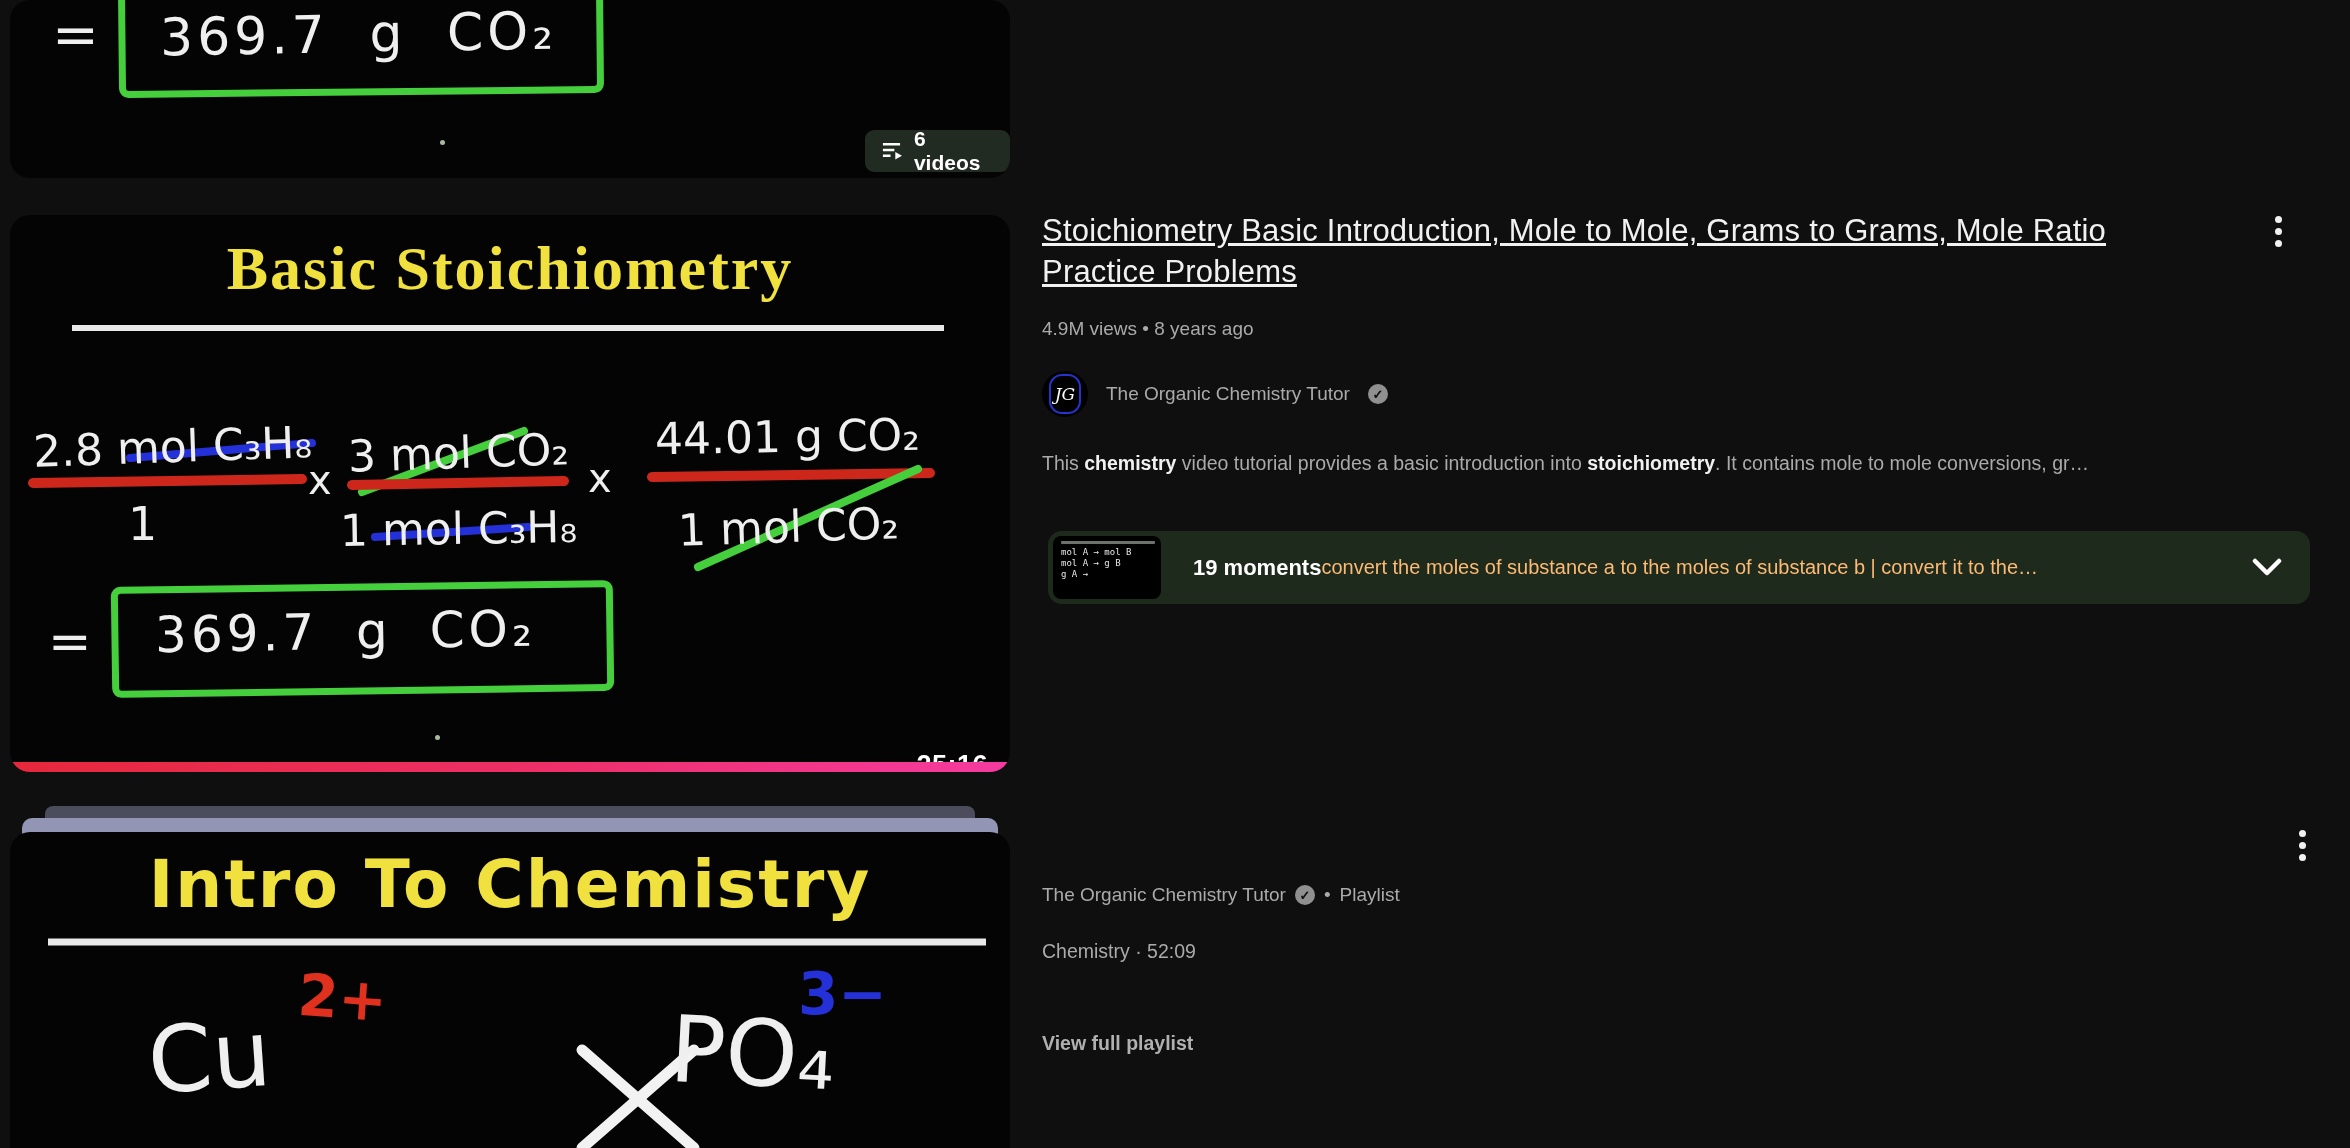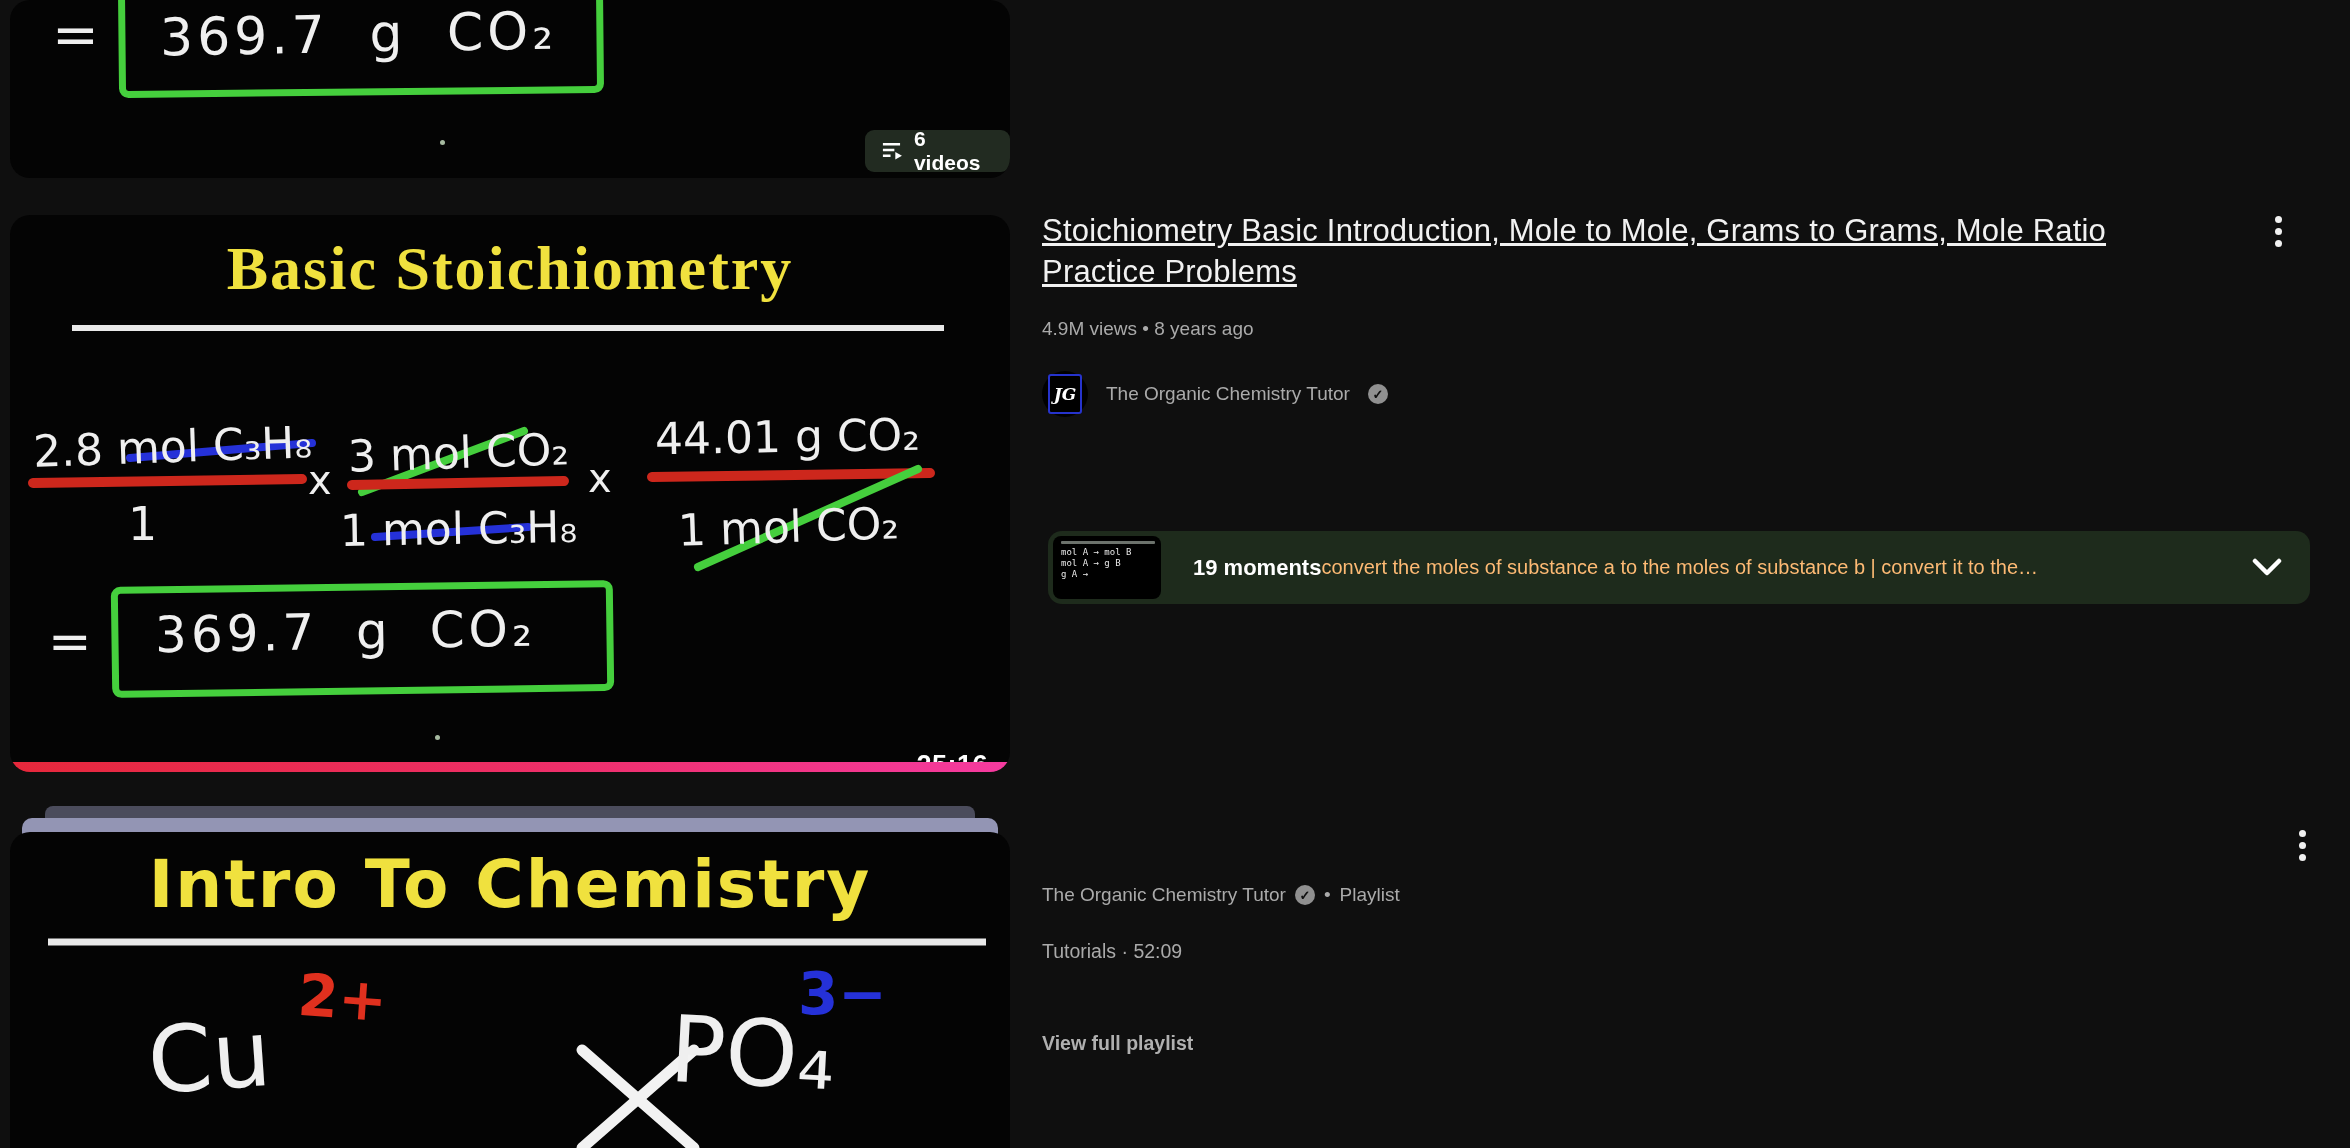--- a/index.html
+++ b/index.html
@@ -22,22 +22,22 @@
   .dot-mark{position:absolute;width:5px;height:5px;border-radius:50%;background:#cfe8c8;opacity:.8;}
   
   .v-title{position:absolute;left:1042px;top:210px;width:1175px;font-size:31px;line-height:41px;
         color:#f1f1f1;font-weight:400;letter-spacing:.2px;cursor:pointer;}
   .meta{position:absolute;left:1042px;color:#aaaaaa;font-size:19px;}
   .kebab{position:absolute;width:40px;height:52px;display:flex;justify-content:center;padding-top:6px;cursor:pointer;background:none;border:none;}
   .kebab i{width:7px;height:7px;border-radius:50%;background:#f1f1f1;display:block;
         box-shadow:0 12px 0 #f1f1f1,0 24px 0 #f1f1f1;}
   .channel-row{position:absolute;left:1042px;top:371px;display:flex;align-items:center;gap:18px;cursor:pointer;}
   .avatar{width:46px;height:46px;border-radius:50%;background:#000;display:flex;align-items:center;justify-content:center;}
-  .avatar b{border:2px solid #2633cc;border-radius:3px;padding:8px 4px;color:#fff;
-        font-family:"DejaVu Serif",serif;font-style:italic;font-size:17px;font-weight:bold;}
+  .avatar b{border:2px solid #2633cc;border-radius:13px;padding:8px 4px;color:#fff;
+        font-family:"DejaVu Serif",serif;font-style:italic;font-size:17px;font-weight:normal;}
   .channel-name{color:#aaaaaa;font-size:19px;}
   .check{display:inline-flex;width:20px;height:20px;border-radius:50%;background:#909090;color:#0f0f0f;
         font-size:13px;align-items:center;justify-content:center;font-weight:bold;vertical-align:-3px;}
   .desc{position:absolute;left:1042px;top:452px;width:1295px;font-size:19.5px;color:#aaaaaa;white-space:nowrap;overflow:hidden;}
   .desc .b{color:#f1f1f1;font-weight:bold;}
   .chip{position:absolute;left:1048px;top:531px;width:1262px;height:73px;background:#1e2b1c;border-radius:14px;
         display:flex;align-items:center;cursor:pointer;}
   .chip-thumb{width:108px;height:63px;margin-left:5px;background:#000;border-radius:8px;overflow:hidden;flex:none;
         padding:4px 0 0 8px;box-sizing:border-box;}
   .chip-thumb .blurline{height:3px;background:#9aa39a;opacity:.7;margin:1px 6px 3px 0;border-radius:1px;}
@@ -123,20 +123,21 @@
   <div class="meta" style="top:318px;">4.9M views • 8 years ago</div>
 
   <div class="channel-row">
     <span class="avatar">
         <b>JG</b>
       </span>
     <span class="channel-name">The Organic Chemistry Tutor</span>
     <span class="check">✓</span>
   </div>
 
+  <div class="desc"><span>This </span><span class="b">chemistry</span><span> video tutorial provides a basic introduction into </span><span class="b">stoichiometry</span><span>. It contains mole to mole conversions, gr…</span></div>
 
   <div class="chip">
     <div class="chip-thumb">
       <div class="blurline"></div>
       <span class="scrib">mol A → mol B</span>
       <span class="scrib">mol A → g B</span>
       <span class="scrib">g A →</span>
     </div>
     <span class="chip-count">19 moments</span>
     <span class="chip-preview">convert the moles of substance a to the moles of substance b | convert it to the…</span>
@@ -149,16 +150,16 @@
       <i></i>
     </button>
 
   <div class="p-channel">
     <span>The Organic Chemistry Tutor</span>
     <span class="check">✓</span>
     <span>•</span>
     <span>Playlist</span>
   </div>
 
-  <div class="entry" style="top:940px;">Tutorials · 52:09</div>
+  <div class="entry" style="top:940px;">Chemistry · 52:09</div>
   <div class="view-full">View full playlist</div>
 
 </div>
 
 </body></html>

